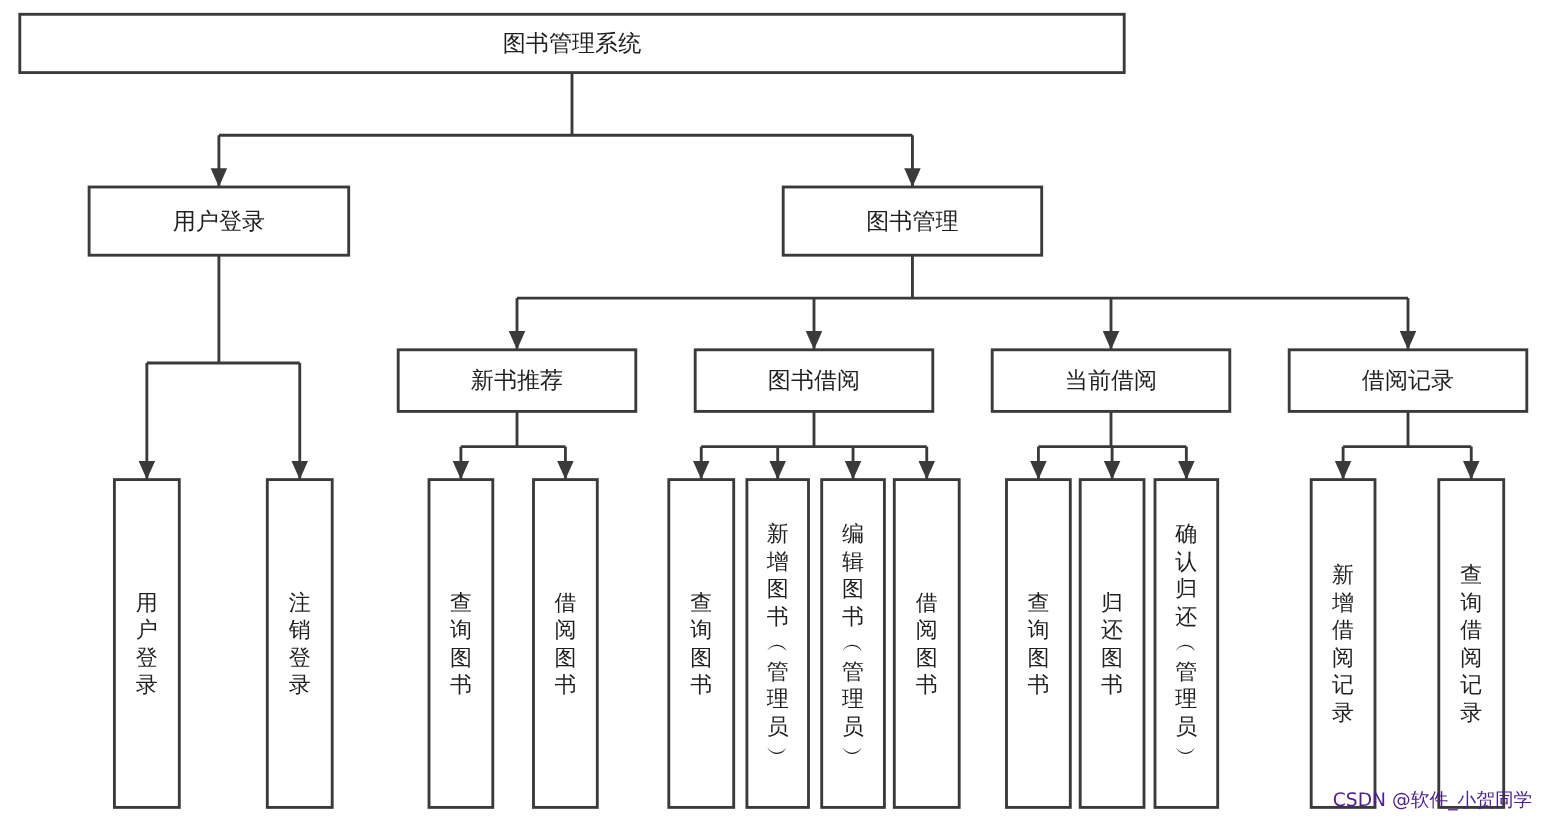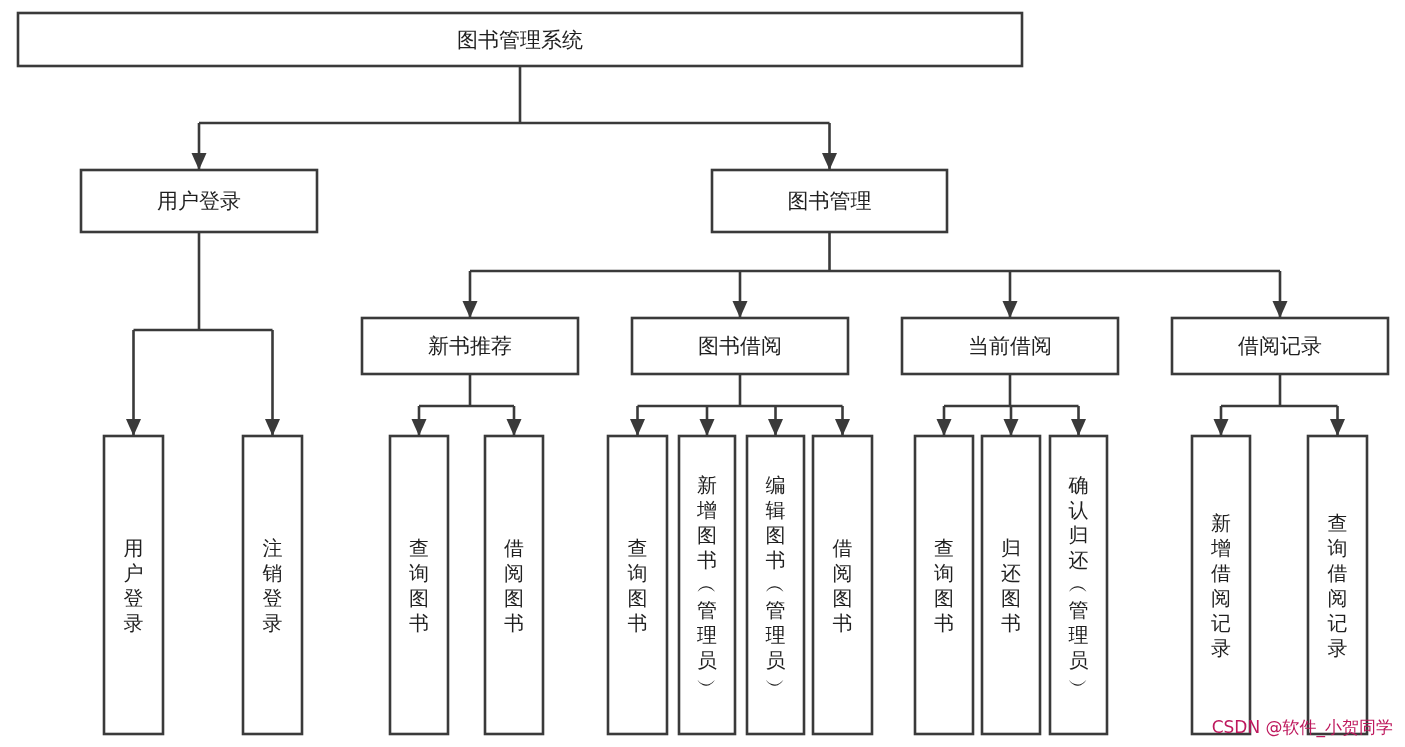--- a/index.html
+++ b/index.html
@@ -54,21 +54,21 @@
   .arrow-head {
     fill: #3a3a3a;
     stroke: none;
   }
   .watermark {
     position: absolute;
     right: 12px;
     bottom: 8px;
     font-family: "DejaVu Sans", "Liberation Sans", sans-serif;
     font-size: 17px;
-    color: #be185d;
+    color: #4c1d95;
     white-space: nowrap;
     user-select: none;
   }
 </style>
 </head>
 <body>
 
 <div id="diagram-root">
   <svg id="flowchart" viewBox="0 0 1405 747" xmlns="http://www.w3.org/2000/svg">
 

